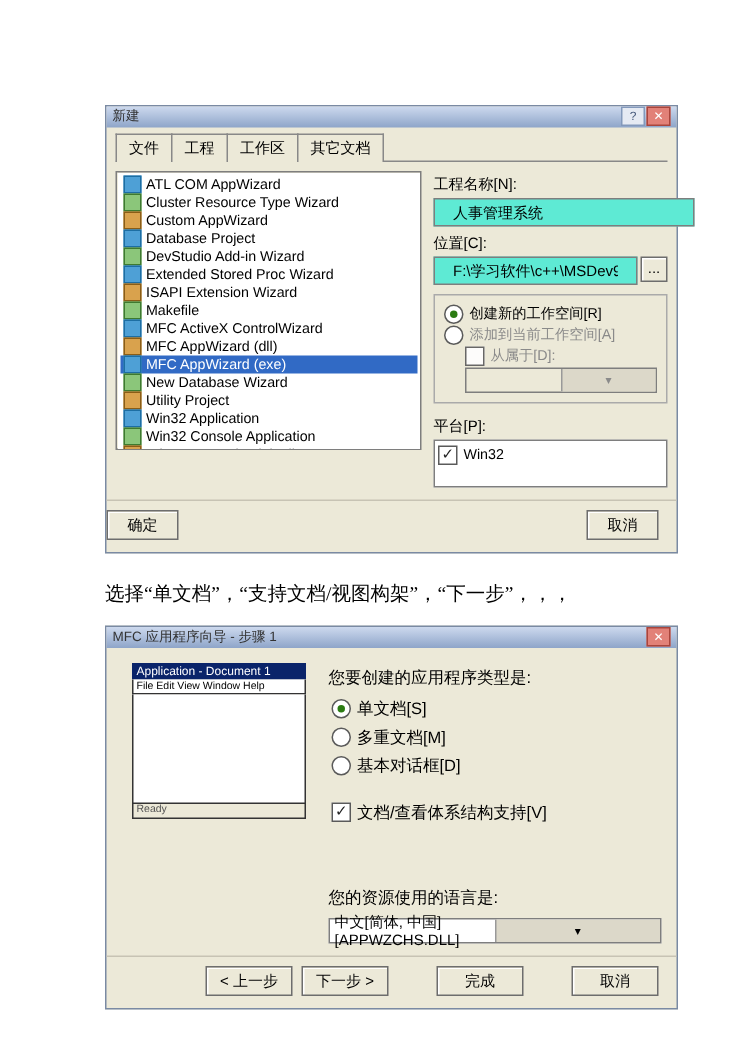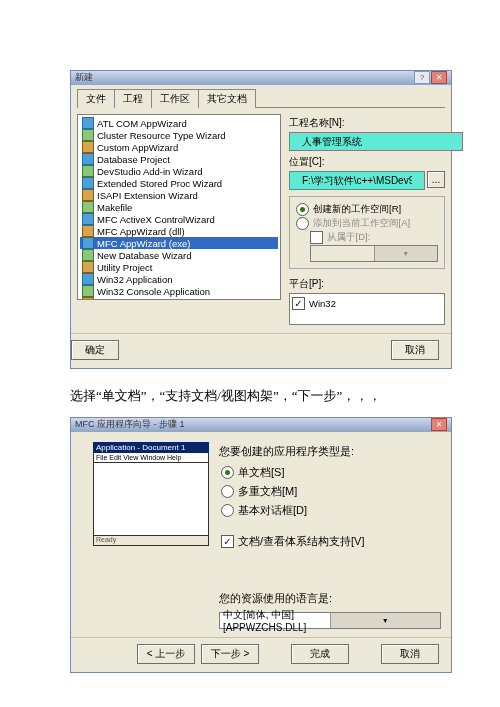--- a/index.html
+++ b/index.html
@@ -29,21 +29,21 @@
 .rd{border-radius:50%}
 .rd.on::after{content:"";width:5px;height:5px;border-radius:50%;background:#2b7b12}
 .cb.off{opacity:.9}
 .combo{display:flex;height:15px;border:1px solid #7e7e7e;background:#fff;align-items:center}
 .combo span{flex:1;padding:0 3px;font-size:10px}
 .combo .cbtn{width:13px;height:100%;background:#dcd8c9;border-left:1px solid #999;display:flex;align-items:center;justify-content:center;font-size:8px}
 .btnrow{display:flex;justify-content:space-between;gap:10px;padding:6px 12px 8px 0;border-top:1px solid #c7c3b4}
 .btn{min-width:46px;height:18px;border:1px solid #6d6d6d;background:#ece9d8;font-size:10px;display:flex;align-items:center;justify-content:center;box-shadow:inset 1px 1px 0 #fff}
 .caption{font-family:"SimSun";font-size:13px;margin:8px 0 12px 0}
 .body2{display:flex;padding:10px 10px 8px 10px;gap:10px}
-.preview{width:128px;height:180px;background:#ece9d8;display:flex;flex-direction:column;align-items:flex-end}
+.preview{width:128px;height:180px;background:#ece9d8;display:flex;flex-direction:column;align-items:center}
 .pwin{width:116px;margin-left:2px}
 .pwtitle{background:#0a246a;color:#fff;font-size:8px;padding:1px 3px}
 .pwmenu{background:#fff;border:1px solid #333;border-top:none;padding:1px 2px;font-size:7px}
 .pwbody{height:72px;background:#fff;border:1px solid #333;border-top:none}
 .pwstatus{height:9px;border:1px solid #333;border-top:none;font-size:7px;padding:0 2px;color:#555}
 .right2{flex:1;font-size:11px}
 .q{font-weight:normal;margin:2px 0 6px 0}
 .vlist{margin-left:2px}
 .vlist .radio,.vlist .check{font-size:11px;margin:4px 0}
 .cb.on::after{content:"✓";font-size:10px;color:#222;line-height:1}

